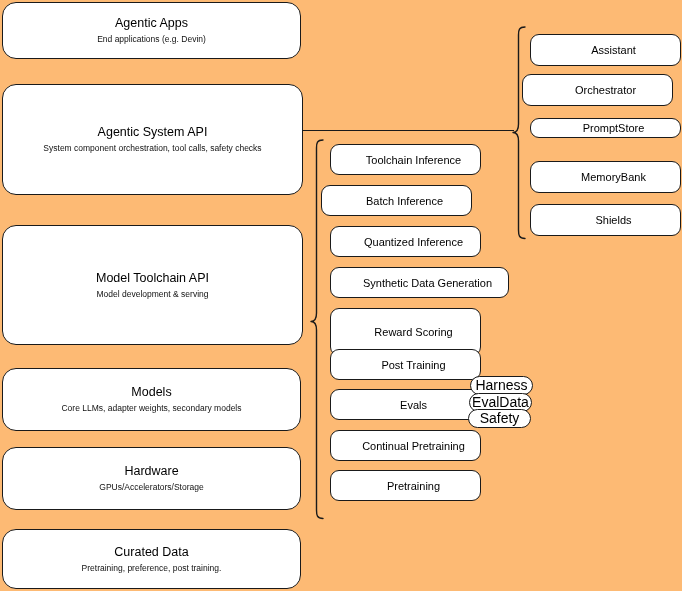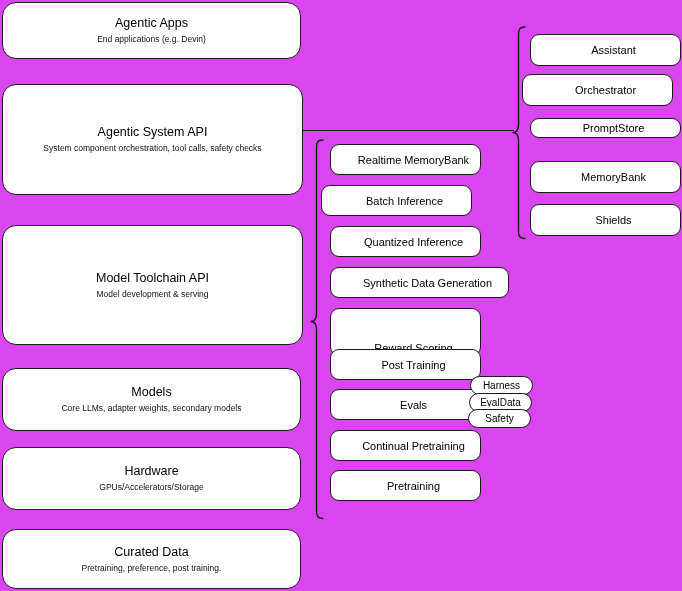--- a/index.html
+++ b/index.html
@@ -8,21 +8,21 @@
     background: #ffffff;
   }
   body {
     font-family: "Liberation Sans", sans-serif;
     color: #000000;
   }
   #canvas {
     position: relative;
     width: 682px;
     height: 591px;
-    background: #d946ef;
+    background: #fdba74;
     overflow: hidden;
   }
 
   
   .box {
     position: absolute;
     box-sizing: border-box;
     border: 1.4px solid #1a1a1a;
     background: #ffffff;
     display: flex;
@@ -55,21 +55,21 @@
 
   .pill {
     position: absolute;
     box-sizing: border-box;
     border: 1.4px solid #1a1a1a;
     background: #ffffff;
     border-radius: 12px;
     display: flex;
     align-items: center;
     justify-content: center;
-    font-size: 10px;
+    font-size: 14px;
     line-height: 13px;
     white-space: nowrap;
   }
 
   
   .hline {
     position: absolute;
     height: 0;
     border-top: 1.4px solid #1a1a1a;
   }
@@ -127,32 +127,32 @@
 
   <div class="hline" style="left:303px; top:130px; width:211px;"></div>
 
   <div class="brace" style="left:310px; top:139px; width:14px; height:381px;">
     <svg width="14" height="381" viewBox="0 0 14 381">
       <path d="M13 1 C7 1 6.5 4 6.5 9 L6.5 174 C6.5 180 5 182.5 1 182.5 C5 182.5 6.5 185 6.5 191 L6.5 371 C6.5 376 7 379.5 13 379.5"></path>
     </svg>
   </div>
 
   <div class="box item-box" style="left:330px; top:144px; width:151px; height:31px;">
-    <span>Realtime MemoryBank</span>
+    <span>Toolchain Inference</span>
   </div>
   <div class="box item-box" style="left:321px; top:185px; width:151px; height:31px;">
     <span>Batch Inference</span>
   </div>
   <div class="box item-box" style="left:330px; top:226px; width:151px; height:31px;">
     <span>Quantized Inference</span>
   </div>
   <div class="box item-box" style="left:330px; top:267px; width:179px; height:31px;">
     <span>Synthetic Data Generation</span>
   </div>
-  <div class="box item-box" style="left:330px; top:308px; width:151px; height:48px;justify-content:flex-end;">
+  <div class="box item-box" style="left:330px; top:308px; width:151px; height:48px;">
     <span>Reward Scoring</span>
   </div>
   <div class="box item-box" style="left:330px; top:349px; width:151px; height:31px;">
     <span>Post Training</span>
   </div>
   <div class="box item-box" style="left:330px; top:389px; width:151px; height:31px;">
     <span>Evals</span>
   </div>
   <div class="box item-box" style="left:330px; top:430px; width:151px; height:31px;">
     <span>Continual Pretraining</span>

